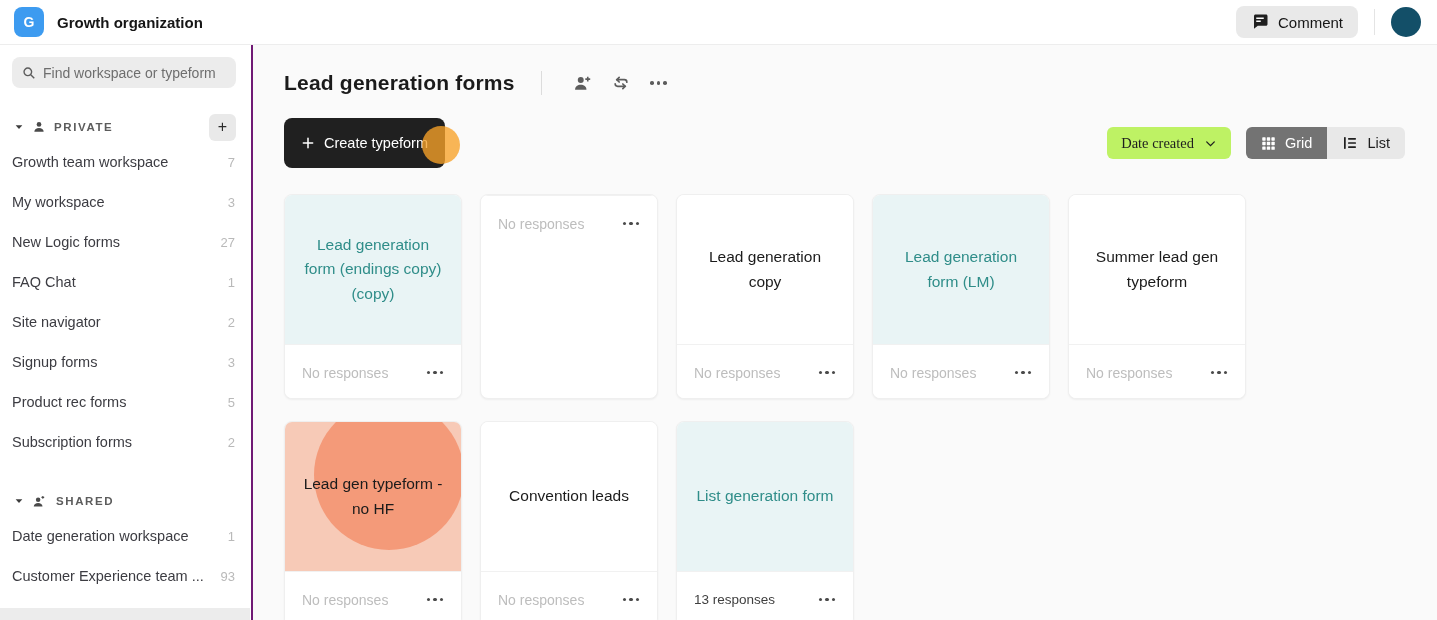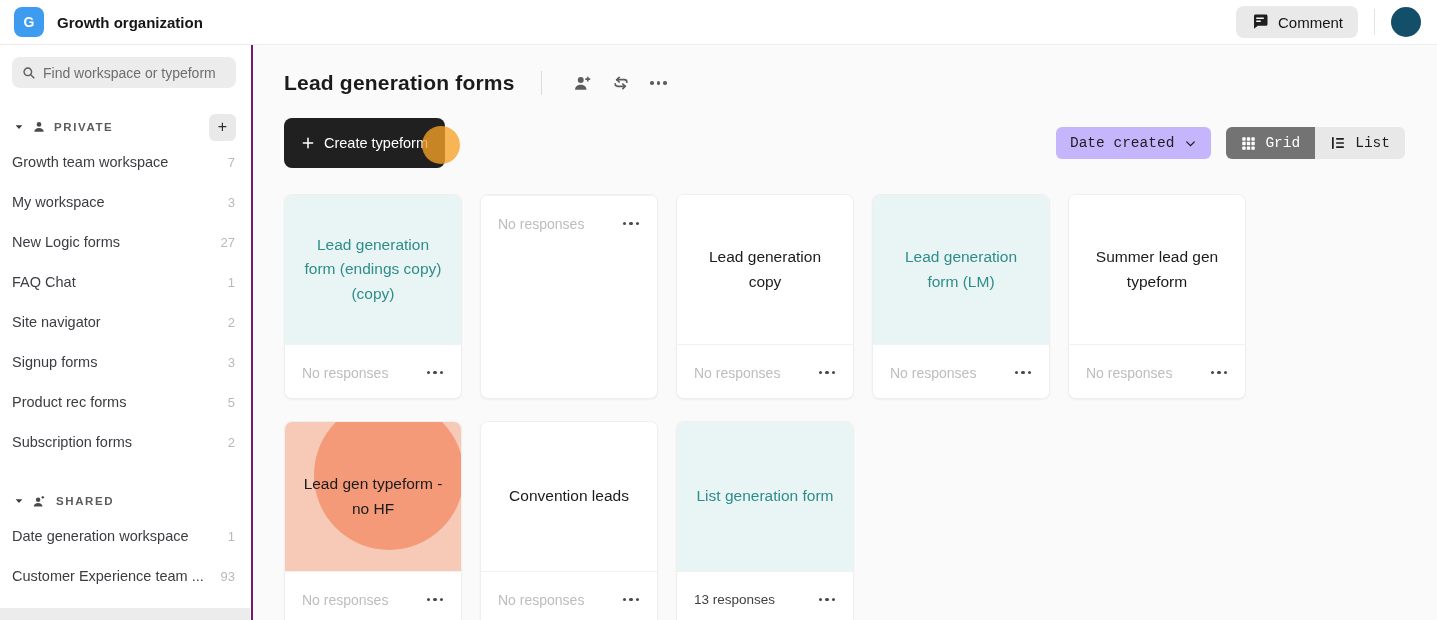--- a/index.html
+++ b/index.html
@@ -82,27 +82,27 @@
   }
 
   .toolbar { margin-top:22px; display:flex; align-items:center; }
   .create-btn {
     background:#202020; color:#fff; border:none; border-radius:8px; height:50px;
     padding:0 17px; font-family:inherit; font-size:14.5px; cursor:pointer;
     display:flex; align-items:center; gap:9px;
   }
   .toolbar-right { margin-left:auto; display:flex; align-items:center; gap:15px; }
   .sort-btn {
-    background:#c4b5fd; border:none; border-radius:6px; height:32px; padding:0 14px;
-    font-family:Liberation Mono, monospace; font-size:14.5px; color:#1f1f1f; cursor:pointer;
+    background:#bef264; border:none; border-radius:6px; height:32px; padding:0 14px;
+    font-family:Liberation Serif, serif; font-size:14.5px; color:#1f1f1f; cursor:pointer;
     display:flex; align-items:center; gap:10px;
   }
   .segmented { display:flex; border-radius:6px; overflow:hidden; }
   .segment {
-    height:32px; border:none; padding:0 15px; font-family:Liberation Mono, monospace; font-size:14.5px;
+    height:32px; border:none; padding:0 15px; font-family:Liberation Sans, sans-serif; font-size:14.5px;
     display:flex; align-items:center; gap:9px; cursor:pointer;
   }
   .segment.selected { background:#737373; color:#fff; }
   .segment.unselected { background:#e8e8e8; color:#1f1f1f; }
 
   .click-indicator {
     position:absolute; width:38px; height:38px; border-radius:50%;
     background:rgba(247,162,40,0.78); left:422px; top:126px; z-index:5; pointer-events:none;
   }
   

